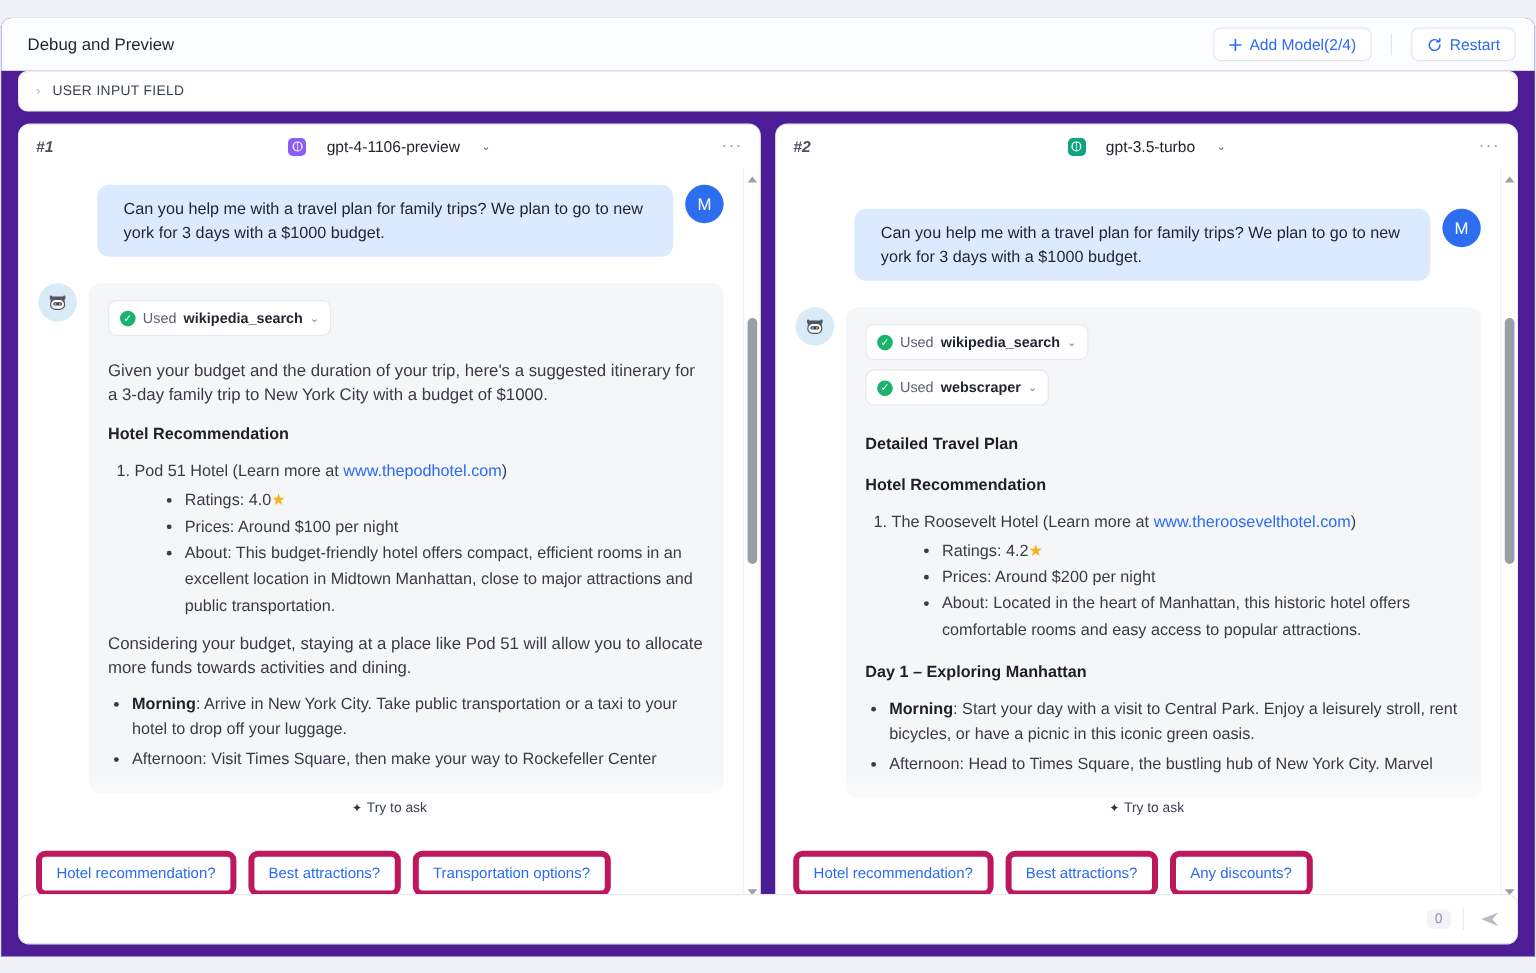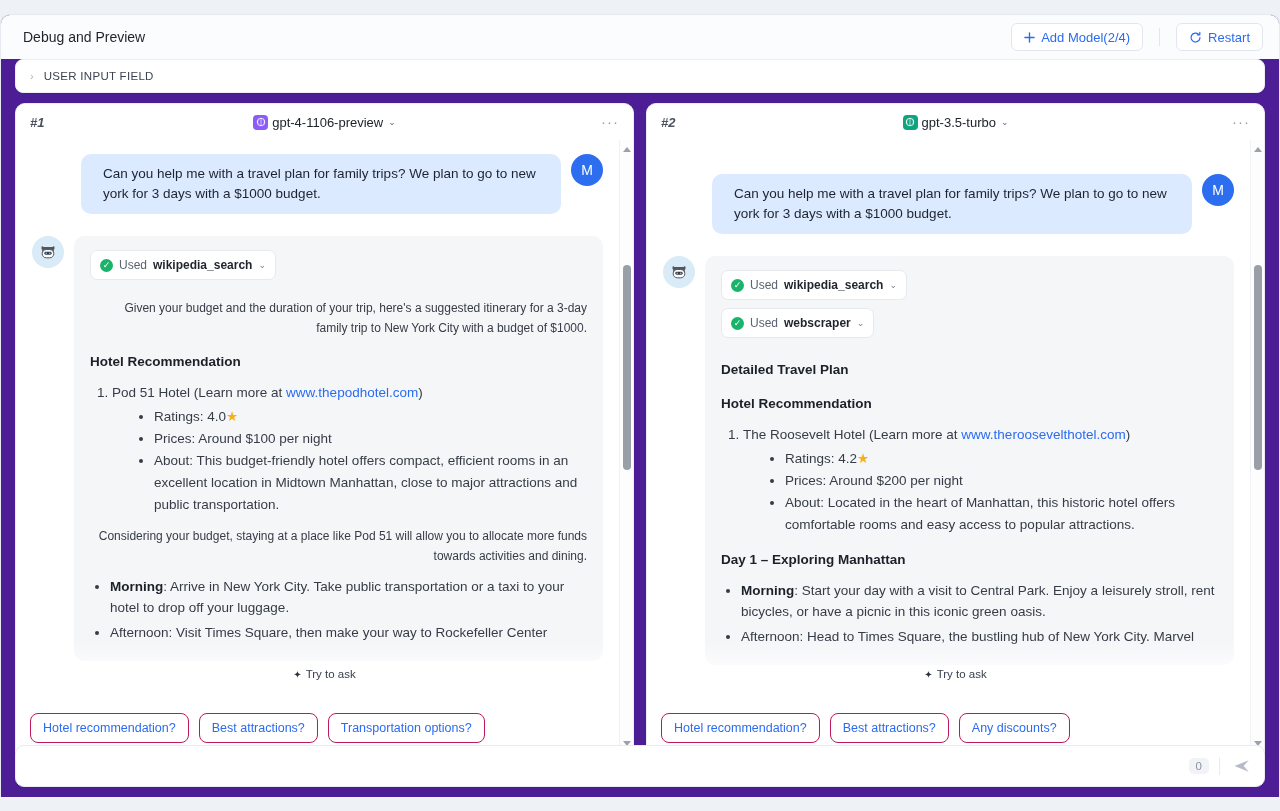--- a/index.html
+++ b/index.html
@@ -55,21 +55,21 @@
     display: flex; flex-direction: column; overflow: hidden;
     position: relative;
   }
   .p-hdr {
     height: 36px; flex: 0 0 36px; display: flex; align-items: center;
     padding: 0 14px; position: relative; background: #fff;
   }
   .p-num { font-size: 13px; color: #4b525e; font-style: italic; font-weight: 700; }
   .p-mid {
     position: absolute; left: 0; right: 0; top: 0; height: 36px;
-    display: flex; align-items: center; justify-content: center; gap: 4px;
+    display: flex; align-items: center; justify-content: center; gap: 17px;
     pointer-events: none;
   }
   .p-mid > * { pointer-events: auto; }
   .mdl-ic {
     width: 15px; height: 15px; border-radius: 4px;
     display: inline-flex; align-items: center; justify-content: center;
     color: #fff; font-size: 10px; line-height: 1;
   }
   .p-model { font-size: 13px; color: #20242c; }
   .p-caret { font-size: 9px; color: #62697a; margin-left: 1px; }
@@ -129,21 +129,21 @@
     font-size: 12px; color: #5b6270; margin-bottom: 8px; cursor: pointer;
   }
   .chip .tick {
     width: 13px; height: 13px; border-radius: 50%; background: #19b36b;
     color: #fff; font-size: 9px; display: flex; align-items: center; justify-content: center;
   }
   .chip b { color: #1f242d; font-weight: 700; }
   .chip .cv { font-size: 9px; color: #7b828f; }
 
   .h3 { font-size: 13.5px; font-weight: 700; color: #1b2029; margin: 14px 0 10px; }
-  .para { font-size: 12px; line-height: 20px; color: #363c47; margin: 10px 0; text-align: right; }
+  .para { font-size: 14px; line-height: 20px; color: #363c47; margin: 10px 0; }
   ol.num { margin: 8px 0 0 22px; }
   ol.num > li { font-size: 13.5px; line-height: 21px; color: #363c47; margin-bottom: 3px; }
   ul.dot { margin: 3px 0 0 18px; list-style: disc; }
   ul.dot > li { font-size: 13.5px; line-height: 22px; color: #363c47; margin-left: 24px; }
   ul.dot2 { margin: 6px 0 0 20px; list-style: disc; }
   ul.dot2 > li { font-size: 13.5px; line-height: 21px; color: #363c47; margin-bottom: 4px; }
   a.lnk { color: #2a6bf2; text-decoration: none; cursor: pointer; }
   .star { color: #f5b01e; }
   .bold { font-weight: 700; color: #1b2029; }
 
@@ -160,21 +160,21 @@
   }
   .tryask .spk { font-size: 10px; color: #2b3240; }
 
   
   .sugg {
     position: absolute; left: 0; right: 14px; bottom: 0; height: 48px;
     display: flex; align-items: center; gap: 10px; padding: 0 14px;
     background: #fff;
   }
   .sg {
-    background: #fff; border: 1px solid #be185d; border-radius: 8px;
+    background: #fff; border: 5px solid #be185d; border-radius: 8px;
     padding: 7px 12px; font-size: 12.5px; color: #2a6bf2; cursor: pointer;
     white-space: nowrap;
   }
 
   
   .composer {
     position: absolute; left: 14px; right: 14px; bottom: 10px; height: 42px;
     background: #fff; border: 1px solid #e9ebf0; border-radius: 9px;
     display: flex; align-items: center; padding: 0 10px 0 16px;
     box-shadow: 0 1px 3px rgba(20,30,60,.04);

